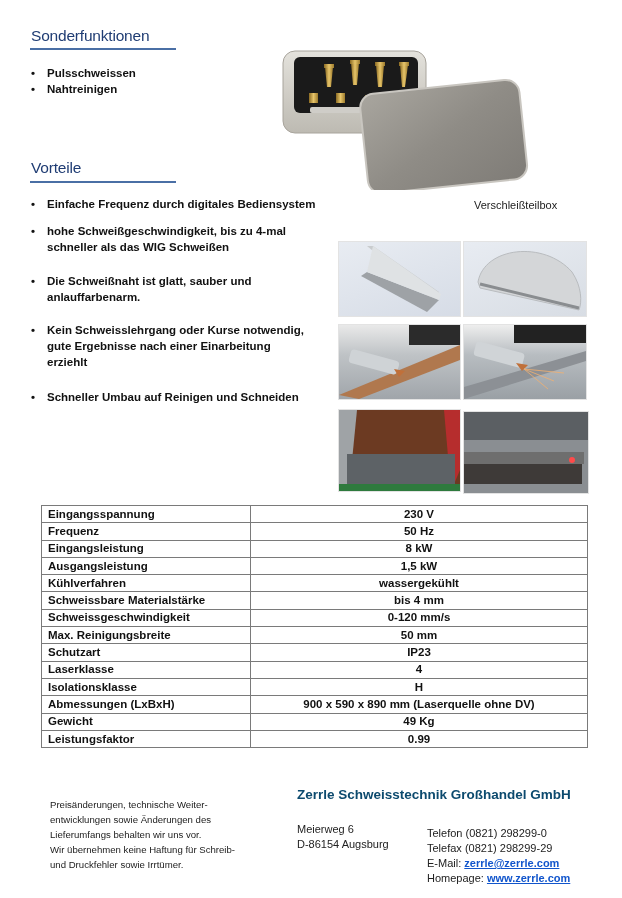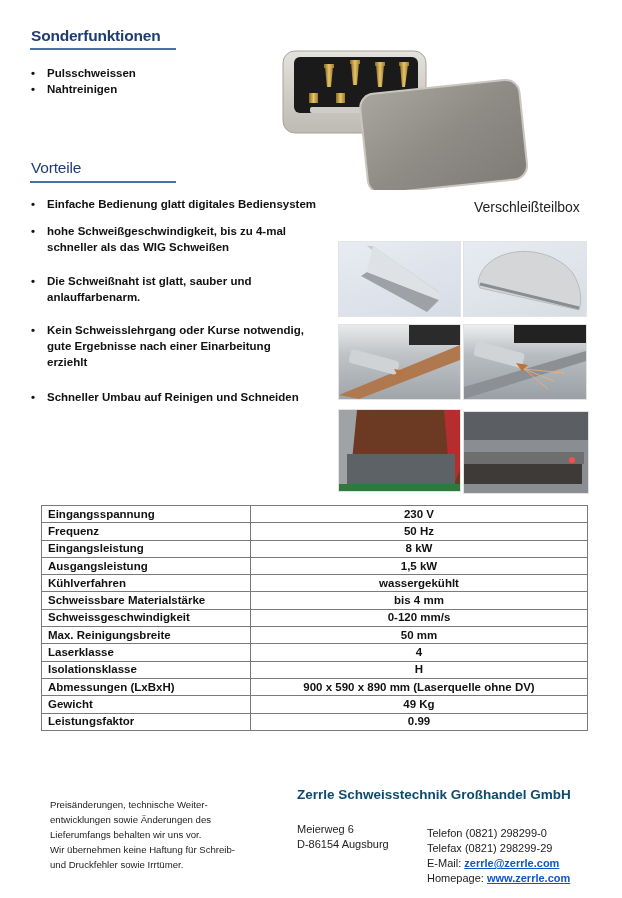--- a/index.html
+++ b/index.html
@@ -5,47 +5,47 @@
   html, body { margin:0; padding:0; background:#ffffff; }
   body { width:622px; height:898px; position:relative; overflow:hidden;
          font-family:"Liberation Sans", "DejaVu Sans", sans-serif; color:#111; }
   .abs { position:absolute; }
   .heading { position:absolute; left:31px; font-size:15.5px; color:#1f3c73; letter-spacing:-0.2px; }
   .heading-rule { position:absolute; left:30px; width:146px; height:2px; background:#4a6fa5; }
   .bullets { position:absolute; left:31px; margin:0; padding:0; list-style:none; font-weight:bold; font-size:11.5px; }
   .bullets li { position:relative; padding-left:16px; line-height:16px; }
   .bullets li .dot { position:absolute; left:0; top:0; }
   .vorteile li { margin-bottom:0; }
-  .caption { position:absolute; font-size:14px; color:#222; }
+  .caption { position:absolute; font-size:11px; color:#222; }
   .photo { position:absolute; overflow:hidden; border:1px solid #e3e3e3; }
   table.spec { position:absolute; left:41px; top:505px; width:547px; border-collapse:collapse;
                font-size:11.5px; font-weight:bold; }
   table.spec td { border:1.5px solid #7a7a7a; height:16.3px; padding:0 6px; line-height:15px; }
   table.spec td.label { width:196px; text-align:left; }
   table.spec td.value { text-align:center;margin-left:48px; }
   .disclaimer { position:absolute; left:50px; top:797px; font-size:9.6px; line-height:15px; color:#222; }
   .company { position:absolute; left:297px; top:787px; font-size:13.5px; font-weight:bold; color:#0c4a6e; }
   .address { position:absolute; left:297px; top:822px; font-size:11px; line-height:15px; color:#222; }
   .contact { position:absolute; left:427px; top:826px; font-size:11px; line-height:15px; color:#222; }
   .contact a { color:#1155cc; text-decoration:underline; font-weight:bold; }
 </style>
 </head>
 <body>
 
-<div class="heading" style="top:27px;font-weight:bold;">Sonderfunktionen</div>
+<div class="heading" style="top:27px;">Sonderfunktionen</div>
 <div class="heading-rule" style="top:48px;"></div>
 <ul class="bullets" style="top:65px;">
   <li><span class="dot">•</span><span>Pulsschweissen</span></li>
   <li><span class="dot">•</span><span>Nahtreinigen</span></li>
 </ul>
 
 <div class="heading" style="top:159px;">Vorteile</div>
 <div class="heading-rule" style="top:181px;"></div>
 <ul class="bullets vorteile" style="top:196px; width:300px;">
-  <li style="position:absolute; top:0;"><span class="dot">•</span><span>Einfache Bedienung glatt digitales Bediensystem</span></li>
+  <li style="position:absolute; top:0;"><span class="dot">•</span><span>Einfache Frequenz durch digitales Bediensystem</span></li>
   <li style="position:absolute; top:27px;"><span class="dot">•</span><span>hohe Schweißgeschwindigkeit, bis zu 4-mal</span><br><span>schneller als  das WIG Schweißen</span></li>
   <li style="position:absolute; top:77px;"><span class="dot">•</span><span>Die Schweißnaht ist glatt, sauber und</span><br><span>anlauffarbenarm.</span></li>
   <li style="position:absolute; top:126px;"><span class="dot">•</span><span>Kein Schweisslehrgang oder Kurse notwendig,</span><br><span>gute Ergebnisse nach einer Einarbeitung</span><br><span>erziehlt</span></li>
   <li style="position:absolute; top:193px;"><span class="dot">•</span><span>Schneller Umbau auf Reinigen und Schneiden</span></li>
 </ul>
 
 <svg class="abs" style="left:280px; top:45px;" width="250" height="145" viewBox="0 0 250 145">
   <defs>
     <linearGradient id="tin" x1="0" y1="0" x2="0" y2="1">
       <stop offset="0" stop-color="#e4e2dc"></stop>
@@ -167,20 +167,24 @@
       </tr>
       <tr>
         <td class="label">Schweissgeschwindigkeit</td>
         <td class="value">0-120 mm/s</td>
       </tr>
       <tr>
         <td class="label">Max. Reinigungsbreite</td>
         <td class="value">50 mm</td>
       </tr>
       <tr>
+        <td class="label">Schutzart</td>
+        <td class="value">IP23</td>
+      </tr>
+      <tr>
         <td class="label">Laserklasse</td>
         <td class="value">4</td>
       </tr>
       <tr>
         <td class="label">Isolationsklasse</td>
         <td class="value">H</td>
       </tr>
       <tr>
         <td class="label">Abmessungen (LxBxH)</td>
         <td class="value">900 x 590 x 890 mm (Laserquelle ohne DV)</td>

